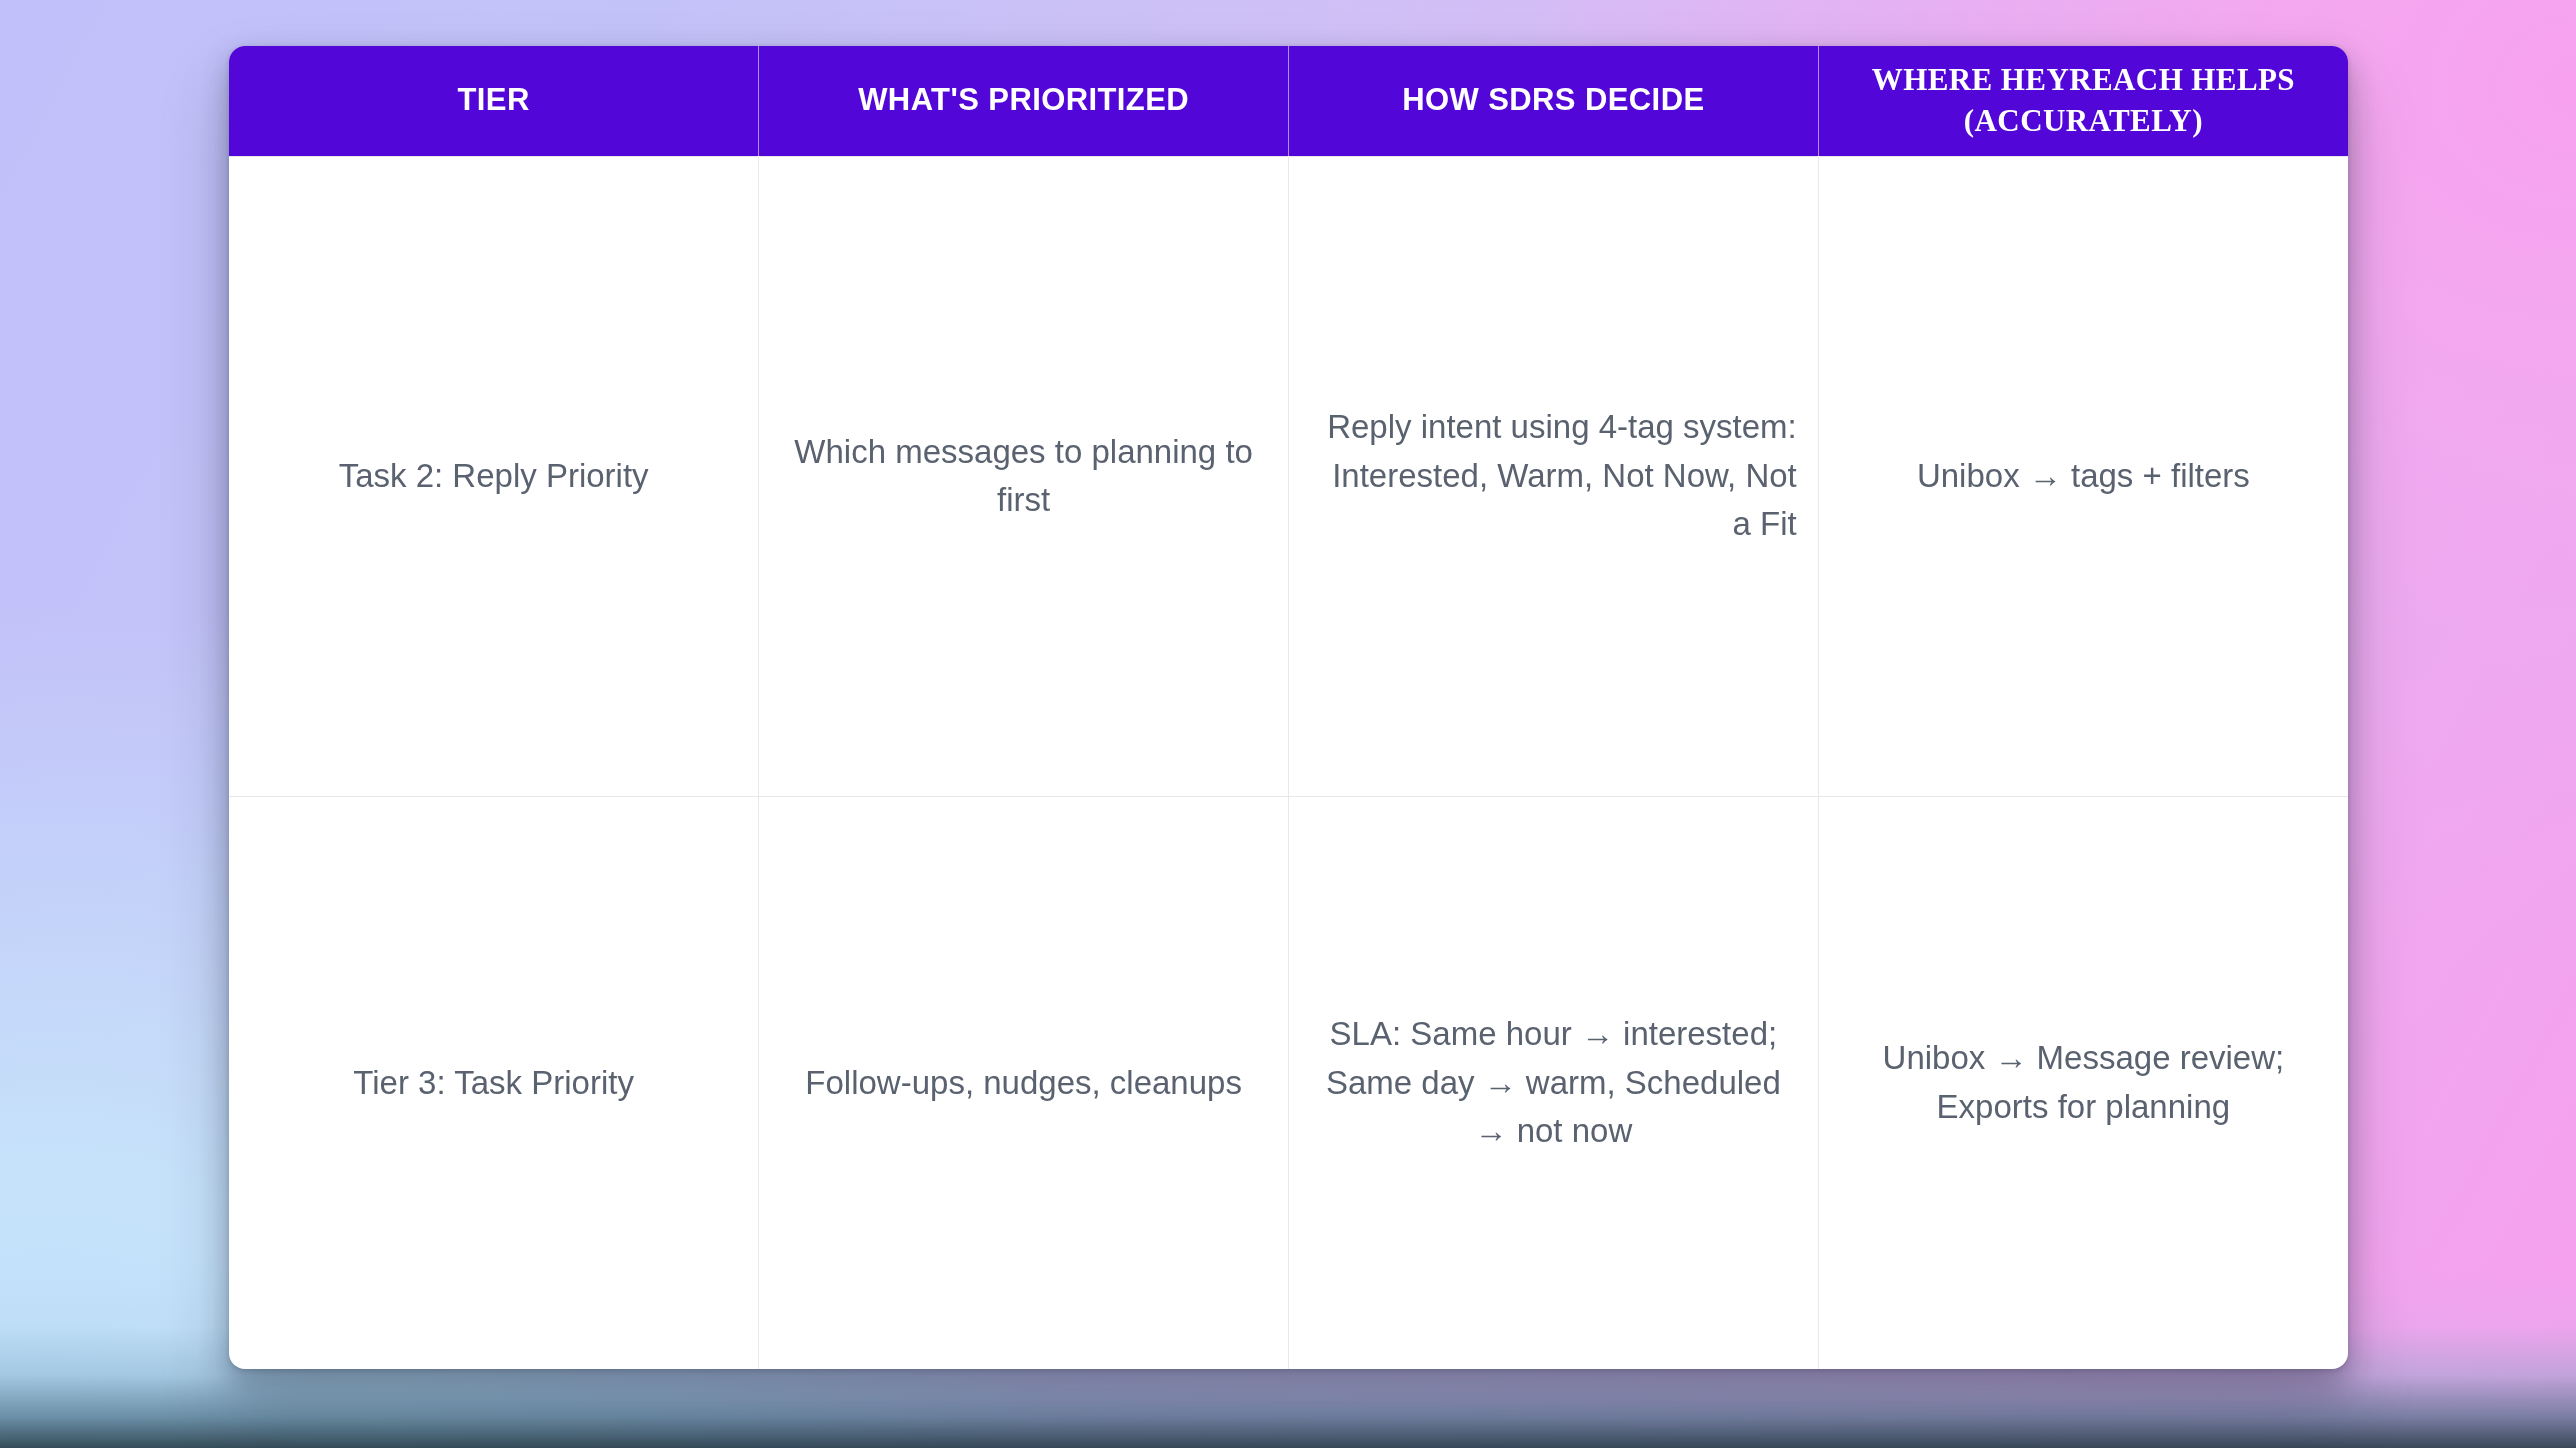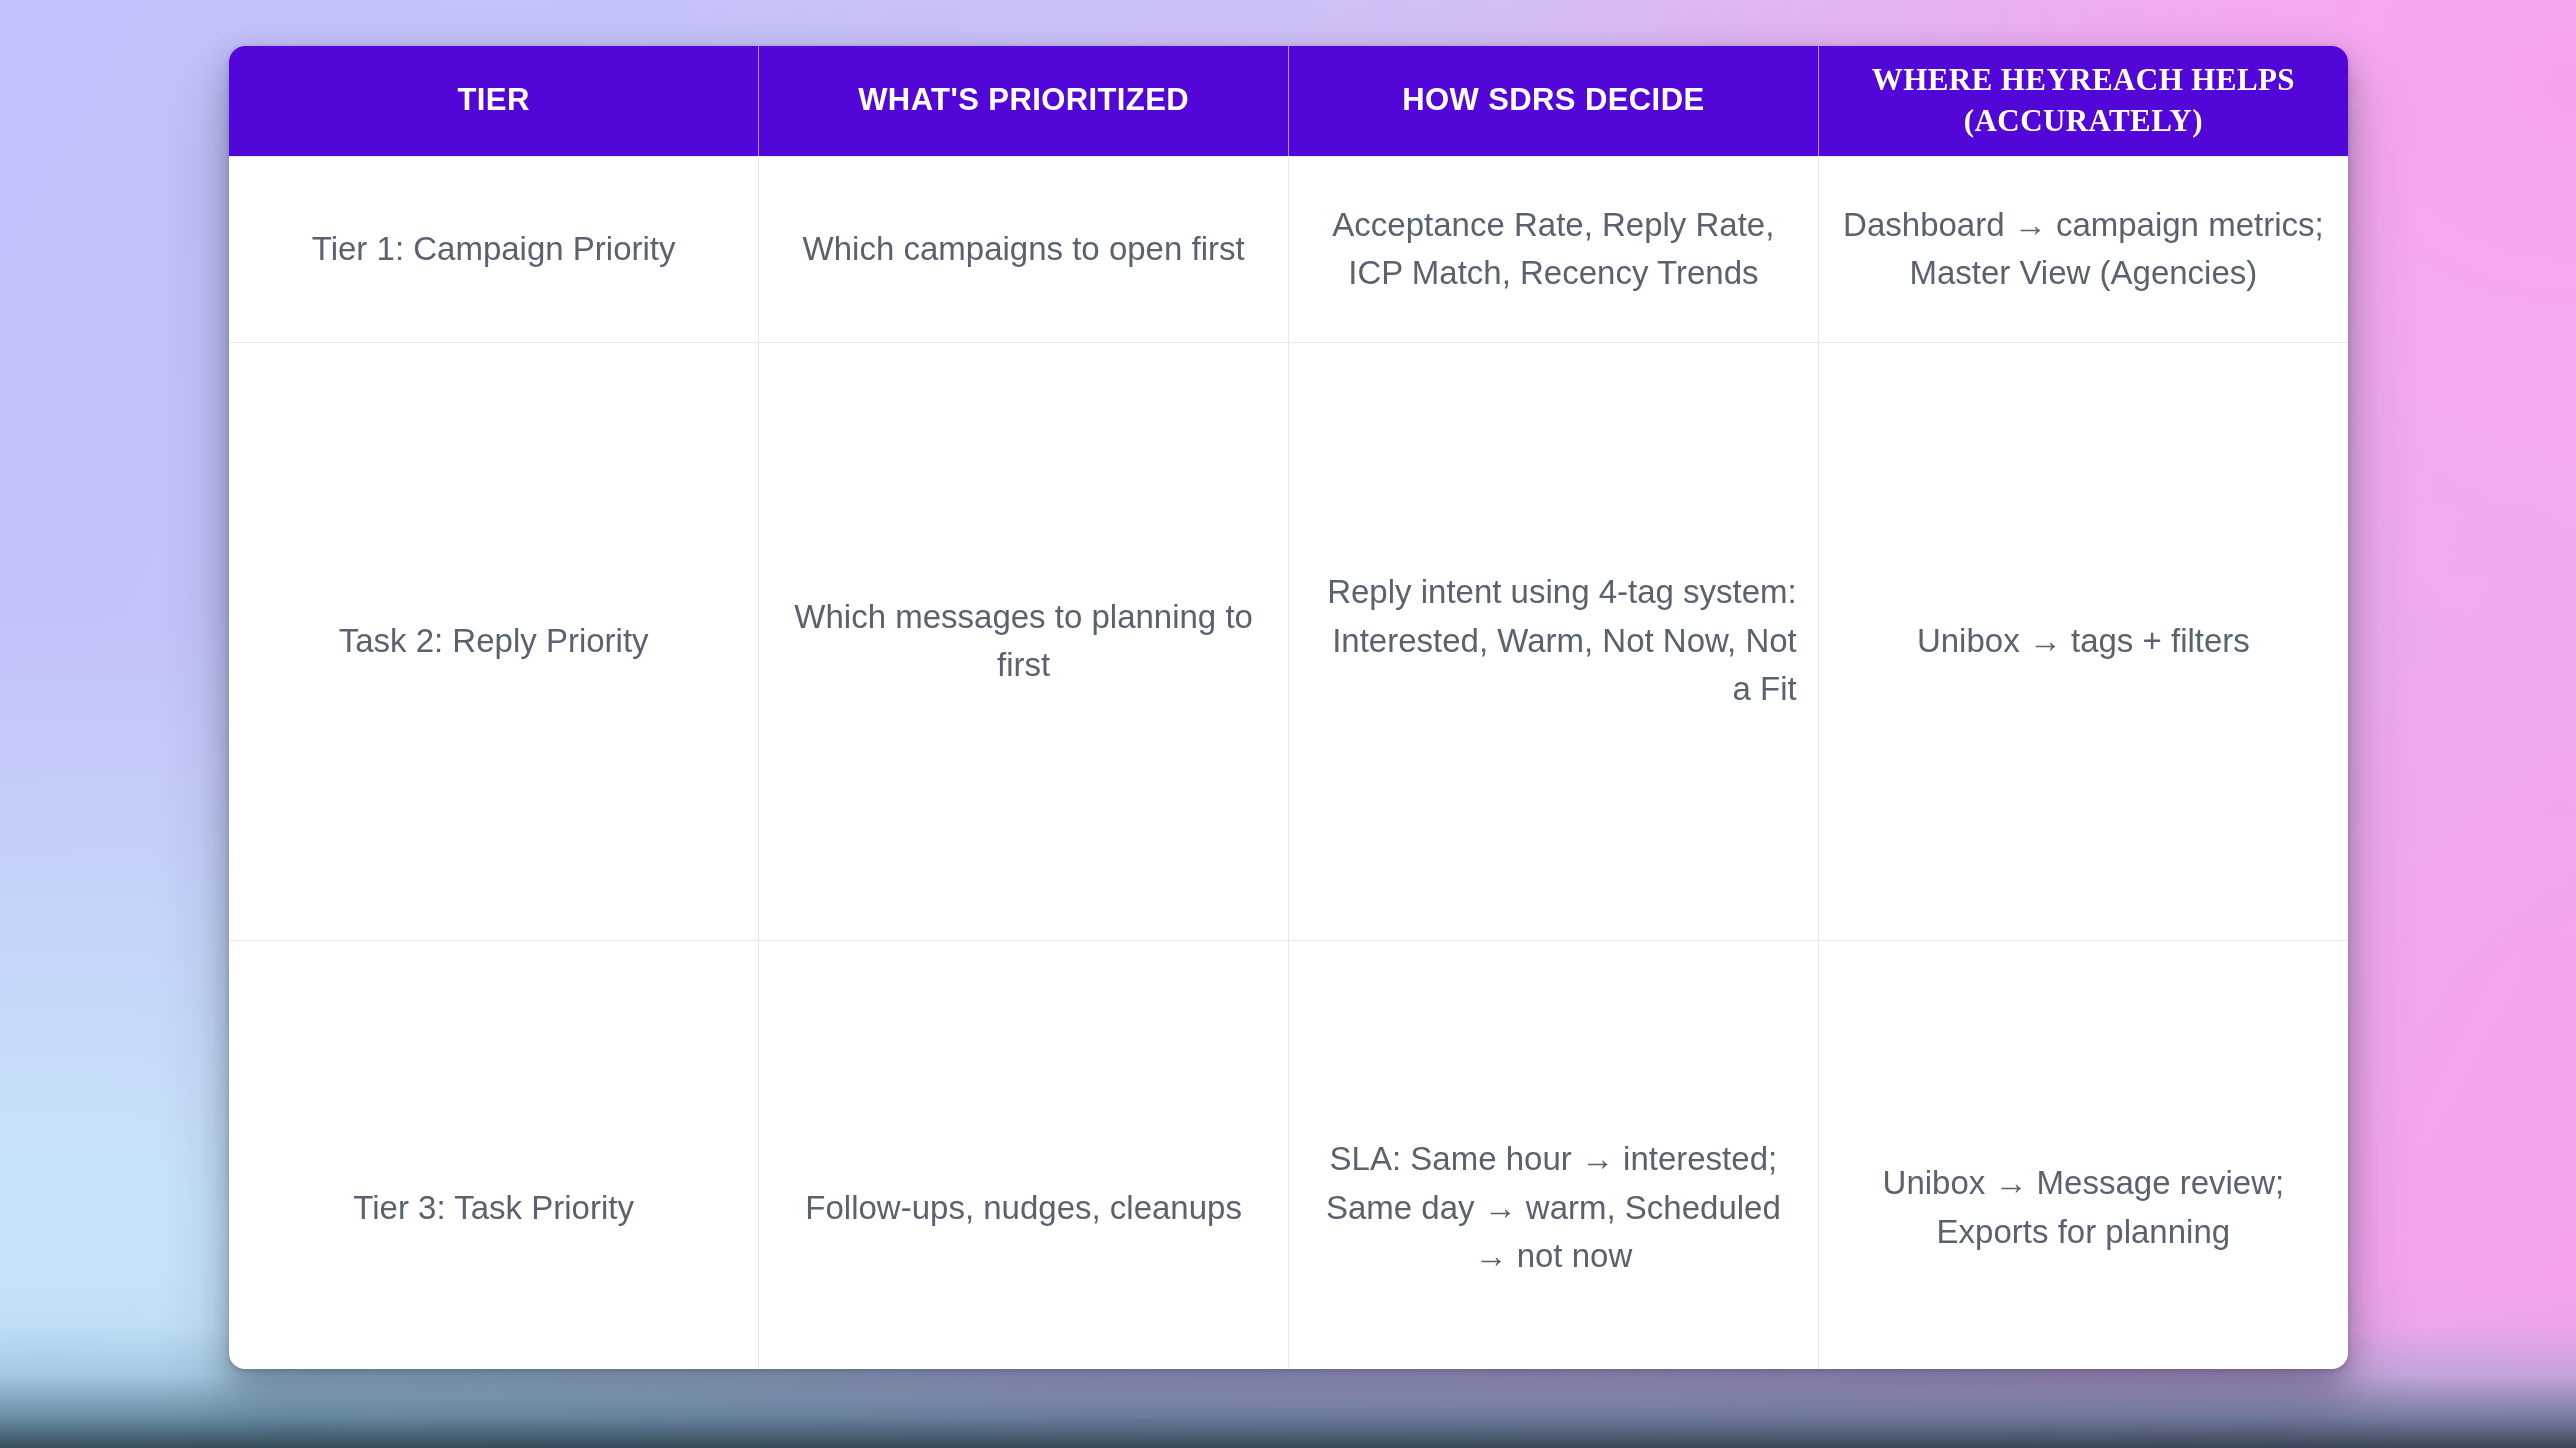--- a/index.html
+++ b/index.html
@@ -105,26 +105,20 @@
         <tr>
           <th>TIER</th>
           <th>WHAT'S PRIORITIZED</th>
           <th>HOW SDRS DECIDE</th>
           <th>WHERE HEYREACH HELPS (ACCURATELY)</th>
         </tr>
       </thead>
 
       <tbody>
 
-        <tr class="r1">
-          <td>Tier 1: Campaign Priority</td>
-          <td>Which campaigns to open first</td>
-          <td>Acceptance Rate, Reply Rate, ICP Match, Recency Trends</td>
-          <td>Dashboard → campaign metrics; Master View (Agencies)</td>
-        </tr>
 
         <tr class="r2">
           <td>Task 2: Reply Priority</td>
           <td>Which messages to planning to first</td>
           <td class="left" style="white-space: pre-line; text-align: right;">Reply intent using 4-tag system:
 Interested, Warm, Not Now, Not a Fit</td>
           <td>Unibox → tags + filters</td>
         </tr>
 
         <tr class="r3">

